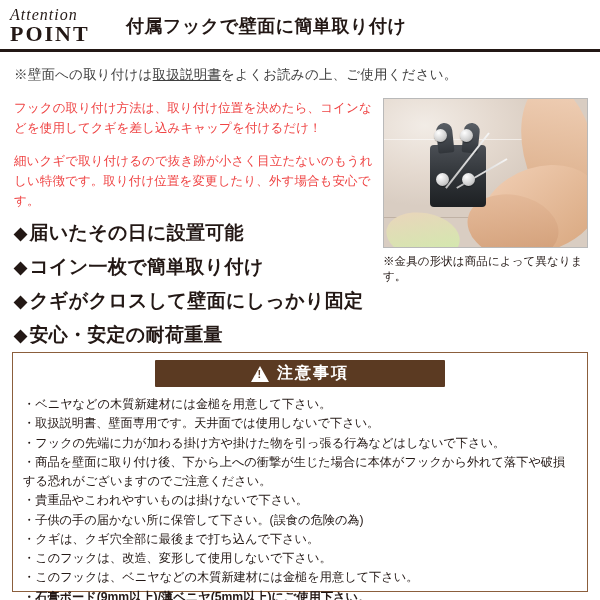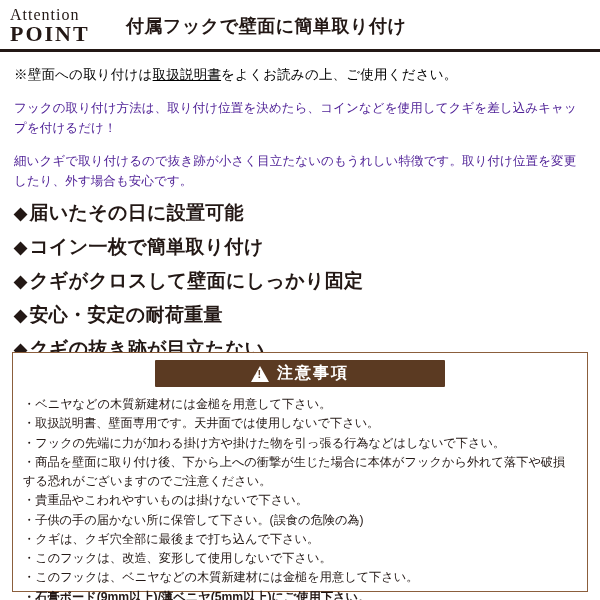--- a/index.html
+++ b/index.html
@@ -20,20 +20,21 @@
     align-items: center;
   }
   .attention-point {
     width: 122px;
     padding-left: 8px;
     line-height: 1.05;
     flex: 0 0 auto;
   }
   .attention-word {
     font-family: "Liberation Serif", serif;
+    font-style: italic;
     font-size: 16px;
     letter-spacing: 1px;
     color: #231815;
     display: block;
     padding-left: 2px;
   }
   .point-word {
     font-family: "Liberation Serif", serif;
     font-weight: bold;
     font-size: 22px;
@@ -54,38 +55,38 @@
     position: absolute;
     left: 0; right: 0; bottom: 0;
     height: 3px;
     background: #231815;
   }
 
   
   .notice-line {
     margin: 14px 0 0 14px;
     font-size: 13.5px;
-    color: #000000;
+    color: #404040;
     letter-spacing: 0.2px;
   }
   .notice-line .u { text-decoration: underline; }
 
   
   .body-cols {
     display: flex;
     margin-top: 14px;
     padding: 0 12px 0 14px;
   }
   .col-left { flex: 1 1 auto; padding-right: 10px; }
   .col-right { flex: 0 0 205px; }
 
   .para {
     font-size: 12.5px;
     line-height: 1.62;
-    color: #4c1d95;
+    color: #ef4444;
     margin-bottom: 12px;
     letter-spacing: 0.1px;
   }
 
   .feature-list { margin-top: 10px; }
   .feature {
     font-size: 19px;
     font-weight: bold;
     color: #231815;
     line-height: 1.0;
@@ -265,20 +266,40 @@
         </div>
         <div class="feature">
           <span class="dia">◆</span><span>安心・安定の耐荷重量</span>
         </div>
         <div class="feature">
           <span class="dia">◆</span><span>クギの抜き跡が目立たない</span>
         </div>
       </div>
     </div>
 
+    <div class="col-right">
+      <div class="photo-frame">
+        <div class="photo">
+          <div class="wallline w1"></div>
+          <div class="wallline w2"></div>
+          <div class="hand h3"></div>
+          <div class="hand h1"></div>
+          <div class="hand h2"></div>
+          <div class="hand h5"></div>
+          <div class="bracket"></div>
+          <div class="nail n1"></div>
+          <div class="nail n2"></div>
+          <div class="screw s1"></div>
+          <div class="screw s2"></div>
+          <div class="screw s3"></div>
+          <div class="screw s4"></div>
+        </div>
+      </div>
+      <div class="photo-caption">※金具の形状は商品によって異なります。</div>
+    </div>
   </div>
 
   <div class="caution-box">
     <div class="caution-head">
       <span class="warn-tri"></span>
       <span class="caution-title">注意事項</span>
     </div>
     <ul class="caution-list">
       <li>・ベニヤなどの木質新建材には金槌を用意して下さい。</li>
       <li>・取扱説明書、壁面専用です。天井面では使用しないで下さい。</li>

